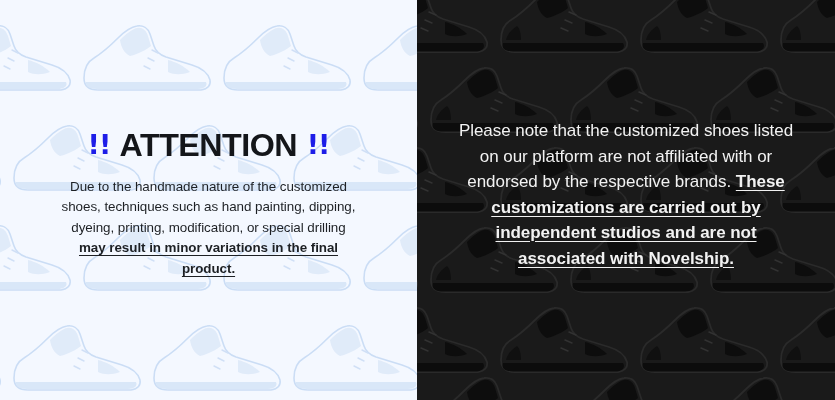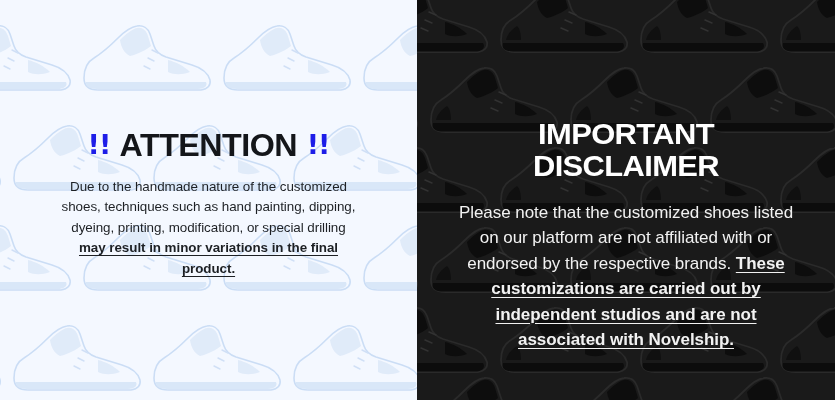--- a/index.html
+++ b/index.html
@@ -239,22 +239,18 @@
 
         <use href="#shoe-dk" x="-130" y="372"></use>
         <use href="#shoe-dk" x="10" y="372"></use>
         <use href="#shoe-dk" x="150" y="372"></use>
         <use href="#shoe-dk" x="290" y="372"></use>
         <use href="#shoe-dk" x="430" y="372"></use>
       </g>
     </svg>
 
     <div class="content">
-      <h1 class="disc-heading">
-        <span class="ln">IMPORTANT</span>
-        <span class="ln">DISCLAIMER</span>
-      </h1>
 
       <p class="body-copy-dark"><span>Please note that the customized shoes listed on our platform are not affiliated with or endorsed by the respective brands. </span><span class="stress">These customizations are carried out by independent studios and are not associated with Novelship.</span></p>
     </div>
   </section>
 
 </div>
 
 </body></html>

